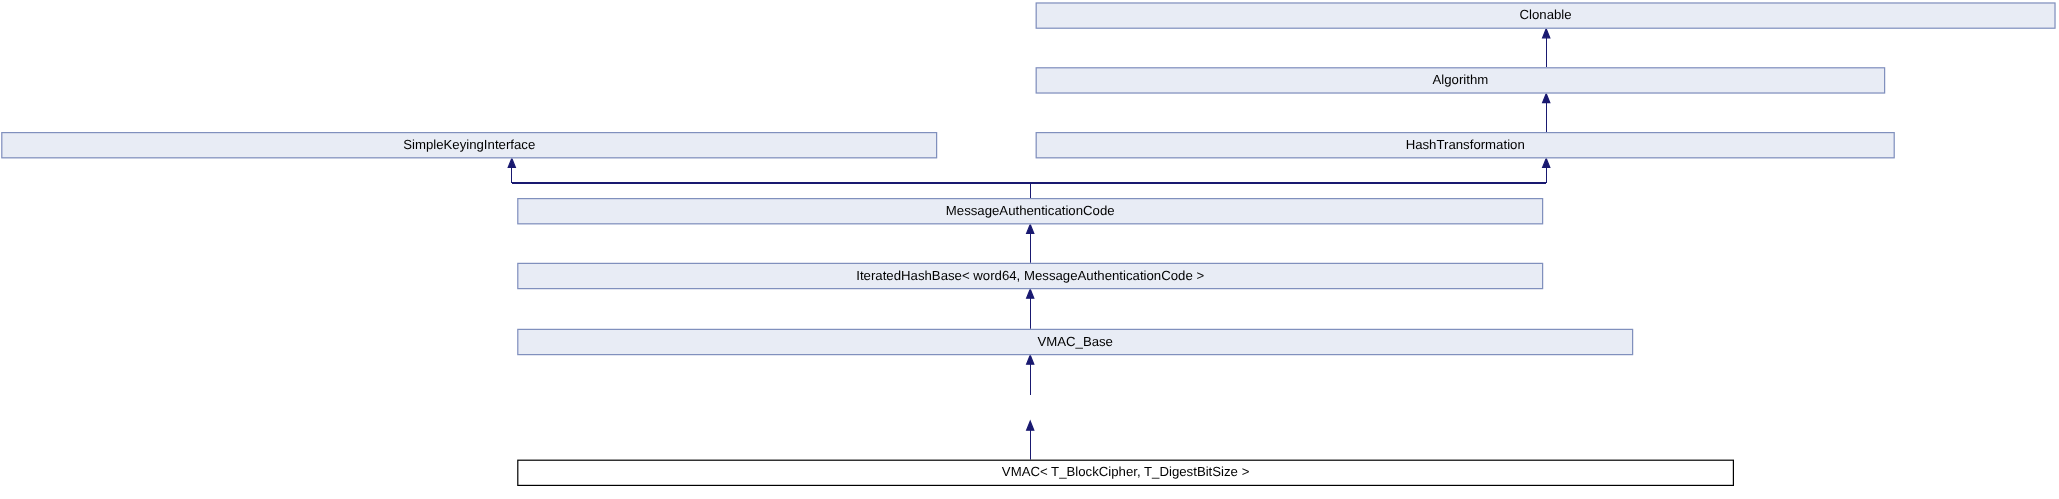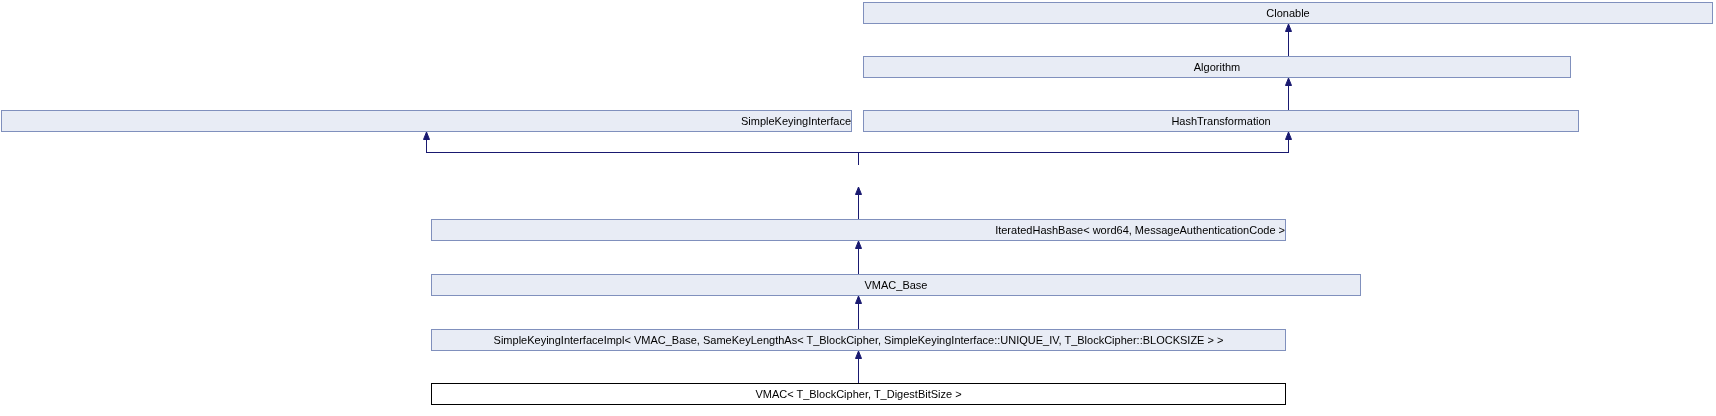--- a/index.html
+++ b/index.html
@@ -92,26 +92,26 @@
     <g>
       <path d="M858.5,383 L858.5,357"></path>
       <polygon points="858.5,351 855.5,358.5 861.5,358.5"></polygon>
     </g>
   </svg>
 
   <div class="node" style="left:863px; top:2px; width:850px;">Clonable</div>
 
   <div class="node" style="left:863px; top:56px; width:708px;">Algorithm</div>
 
-  <div class="node" style="left:1px; top:110px; width:851px;text-align:right;">SimpleKeyingInterface</div>
+  <div class="node" style="left:1px; top:110px; width:780px;">SimpleKeyingInterface</div>
 
   <div class="node" style="left:863px; top:110px; width:716px;">HashTransformation</div>
 
+  <div class="node" style="left:431px; top:165px; width:855px;">MessageAuthenticationCode</div>
 
-  <div class="node" style="left:431px; top:219px; width:855px;text-align:right;">IteratedHashBase&lt; word64, MessageAuthenticationCode &gt;</div>
+  <div class="node" style="left:431px; top:219px; width:855px;">IteratedHashBase&lt; word64, MessageAuthenticationCode &gt;</div>
 
   <div class="node" style="left:431px; top:274px; width:930px;">VMAC_Base</div>
 
-  <div class="node" style="left:431px; top:329px; width:855px;">SimpleKeyingInterfaceImpl&lt; VMAC_Base, SameKeyLengthAs&lt; T_BlockCipher, SimpleKeyingInterface::UNIQUE_IV, T_BlockCipher::BLOCKSIZE &gt; &gt;</div>
 
-  <div class="node current" style="left:431px; top:383px; width:855px;">VMAC&lt; T_BlockCipher, T_DigestBitSize &gt;</div>
+  <div class="node current" style="left:431px; top:383px; width:1014px;">VMAC&lt; T_BlockCipher, T_DigestBitSize &gt;</div>
 
 </div>
 
 </body></html>

